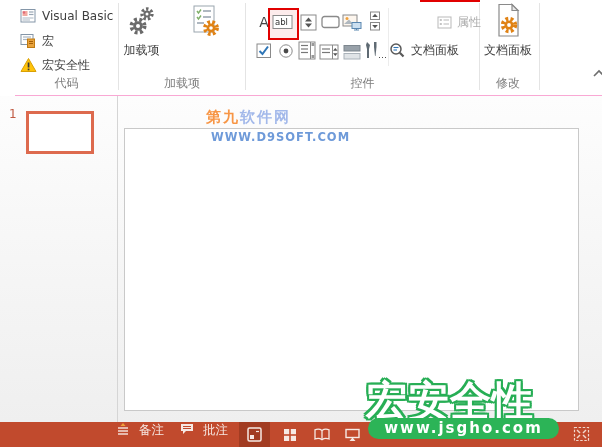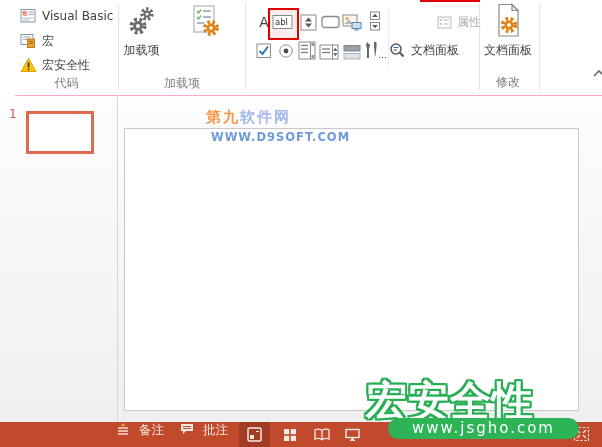--- a/index.html
+++ b/index.html
@@ -26,22 +26,22 @@
   #slide-number{left:9px;top:11px;font-size:12px;color:#c05b43;}
   #thumb{left:26px;top:15px;width:62px;height:37px;background:#fff;border:3px solid #dd6a4e;}
   #slide-canvas{left:124px;top:32px;width:453px;height:281px;background:#fff;border:1px solid #c9c9c9;}
   #wm1{left:206px;top:12px;font-size:15px;font-weight:bold;letter-spacing:2px;white-space:nowrap;
        text-shadow:0 0 1px #fff;}
   #wm1 .o{color:#f79646;} #wm1 .b{color:#a3b9ea;}
   #wm2{left:211px;top:34px;font-size:11.5px;font-weight:bold;color:#6e9ad9;letter-spacing:1px;white-space:nowrap;}
   #badge-title{left:366px;top:278px;font-size:41px;font-weight:bold;color:#ffffff;letter-spacing:1px;white-space:nowrap;z-index:6;
        text-shadow:-2px -2px 0 #27ae55,2px -2px 0 #27ae55,-2px 2px 0 #27ae55,2px 2px 0 #27ae55,
                    0 -2px 0 #27ae55,0 2px 0 #27ae55,-2px 0 0 #27ae55,2px 0 0 #27ae55;}
-  #badge-pill{left:388px;top:322px;width:191px;height:21px;background:#2cb457;border-radius:11px;z-index:7;
-       color:#fff;font-size:15px;font-weight:normal;letter-spacing:2px;text-align:center;line-height:21px;}
+  #badge-pill{left:368px;top:322px;width:191px;height:21px;background:#2cb457;border-radius:11px;z-index:7;
+       color:#fff;font-size:15px;font-weight:bold;letter-spacing:2px;text-align:center;line-height:21px;}
   
   #status{left:0;top:422px;width:602px;height:25px;background:#c14a2d;color:#f6e9e4;font-size:12.5px;}
   .sb-item{display:flex;align-items:flex-start;gap:9px;height:25px;}
   .sb-view{width:31px;height:25px;display:flex;align-items:center;justify-content:center;}
   .sb-view.pressed{background:#a23c22;}
 </style>
 </head>
 <body>
 
 <div id="ribbon" class="abs">
@@ -194,20 +194,21 @@
       </svg>
   </div>
   <div class="abs ctrl" style="left:347px;top:40px;width:26px;">
     <svg width="26" height="20">
         <path d="M5,2 L8,5 L7,9 L5,9 L4,5 Z" fill="#5f6a73"></path>
         <rect x="5" y="8" width="2" height="10" fill="#5f6a73"></rect>
         <path d="M12,2 l2.5,0 l0,5 l-1,9 l-0.5,0 l-1,-9 Z" fill="#5f6a73"></path>
         <text x="16" y="18" font-size="9" fill="#444" font-family="DejaVu Sans,sans-serif">…</text>
       </svg>
   </div>
+  <div class="abs grp-label" style="left:231px;width:233px;">控件</div>
 
   <div class="abs rbtn disabled" style="left:377px;top:11px;margin-left:45px;">
     <svg width="15" height="13">
         <rect x="1" y="1" width="13" height="11" fill="#fff" stroke="#b9b9b9"></rect>
         <rect x="2.8" y="3" width="2" height="2" fill="#c4c4c4"></rect>
         <rect x="2.8" y="7" width="2" height="2" fill="#c4c4c4"></rect>
         <line x1="6.5" y1="4" x2="12" y2="4" stroke="#c4c4c4" stroke-width="1.2"></line>
         <line x1="6.5" y1="8" x2="12" y2="8" stroke="#c4c4c4" stroke-width="1.2"></line>
       </svg>
     <span>属性</span>
@@ -225,21 +226,21 @@
   <div class="abs bigbtn" style="left:462px;top:3px;width:62px;">
     <svg width="30" height="37">
       <path d="M6,1.5 L19,1.5 L25,7.5 L25,33 L6,33 Z" fill="#fff" stroke="#8a8a8a" stroke-width="1.2"></path>
       <path d="M19,1.5 L19,7.5 L25,7.5 Z" fill="#e8e8e8" stroke="#8a8a8a" stroke-width="1.2"></path>
       <circle cx="16" cy="22" r="6.2" fill="none" stroke="#e08214" stroke-width="4" stroke-dasharray="2.7 2.3"></circle>
         <circle cx="16" cy="22" r="4.6" fill="#e08214"></circle>
         <circle cx="16" cy="22" r="1.9" fill="#fff"></circle>
     </svg>
     <span class="cap">文档面板</span>
   </div>
-  <div class="abs grp-label" style="left:462px;width:62px;font-family:Liberation Mono, monospace;">修改</div>
+  <div class="abs grp-label" style="left:462px;width:62px;">修改</div>
 
   <div class="abs" style="left:576px;top:66px;width:16px;height:14px;">
     <svg width="16" height="14">
         <polyline class="chev" points="3,9 8,4 13,9"></polyline>
       </svg>
   </div>
 </div>
 
 <div id="content" class="abs">
   <div id="thumb-panel" class="abs">

